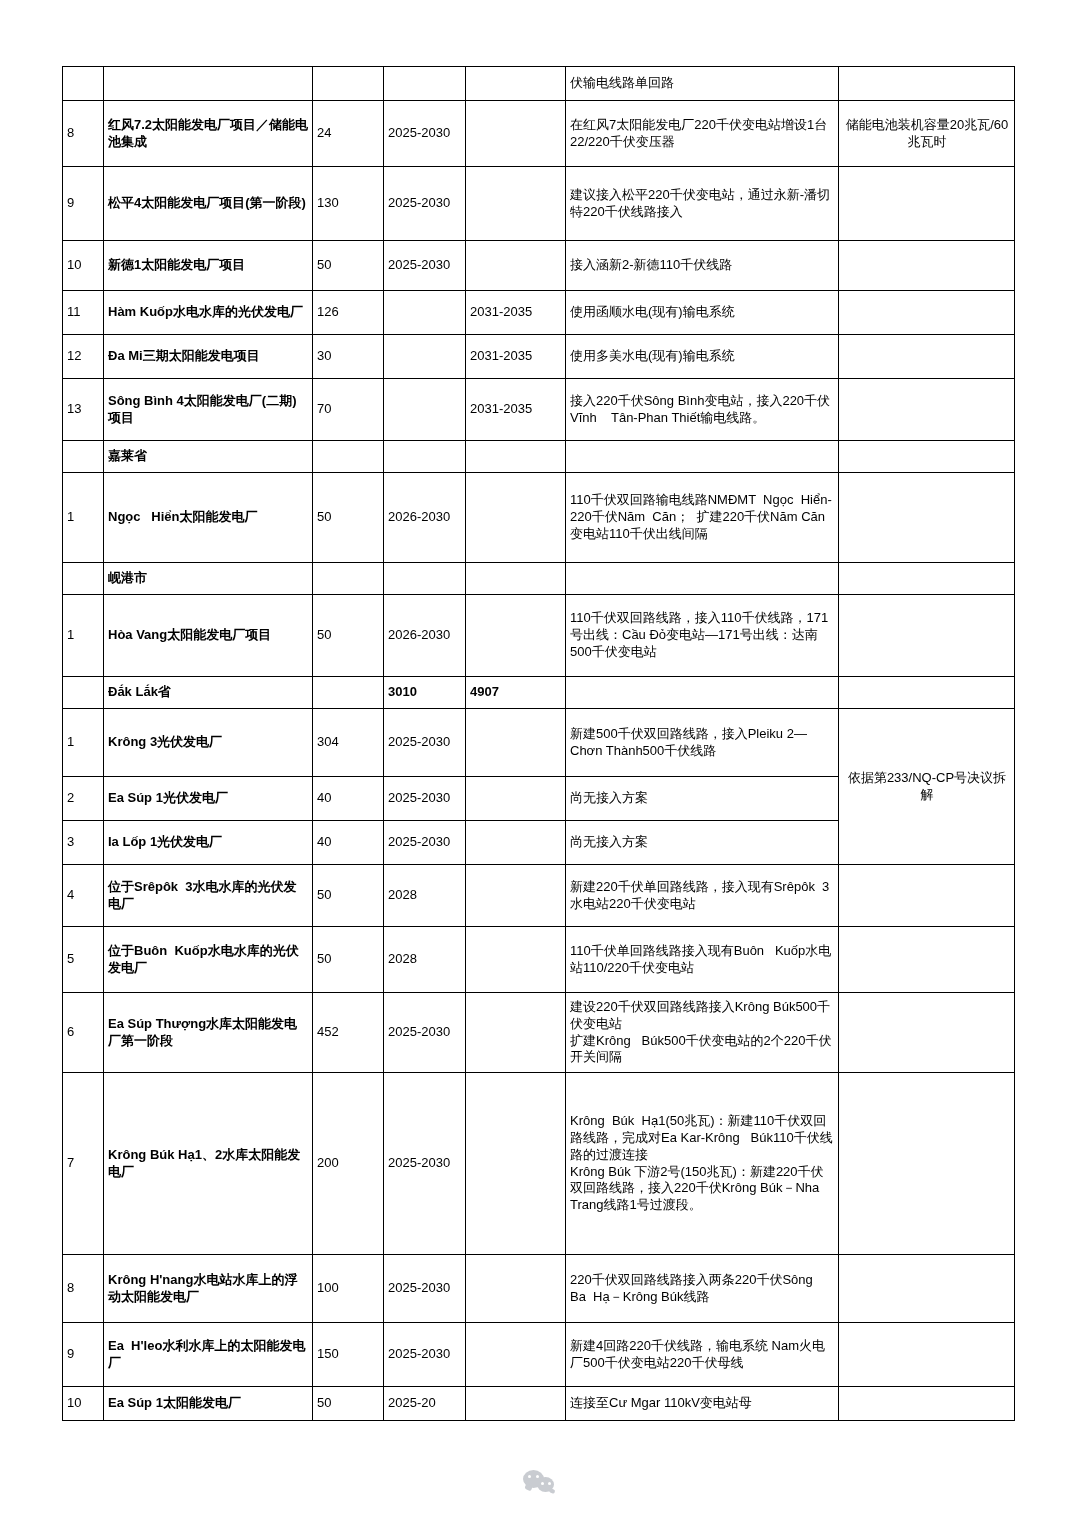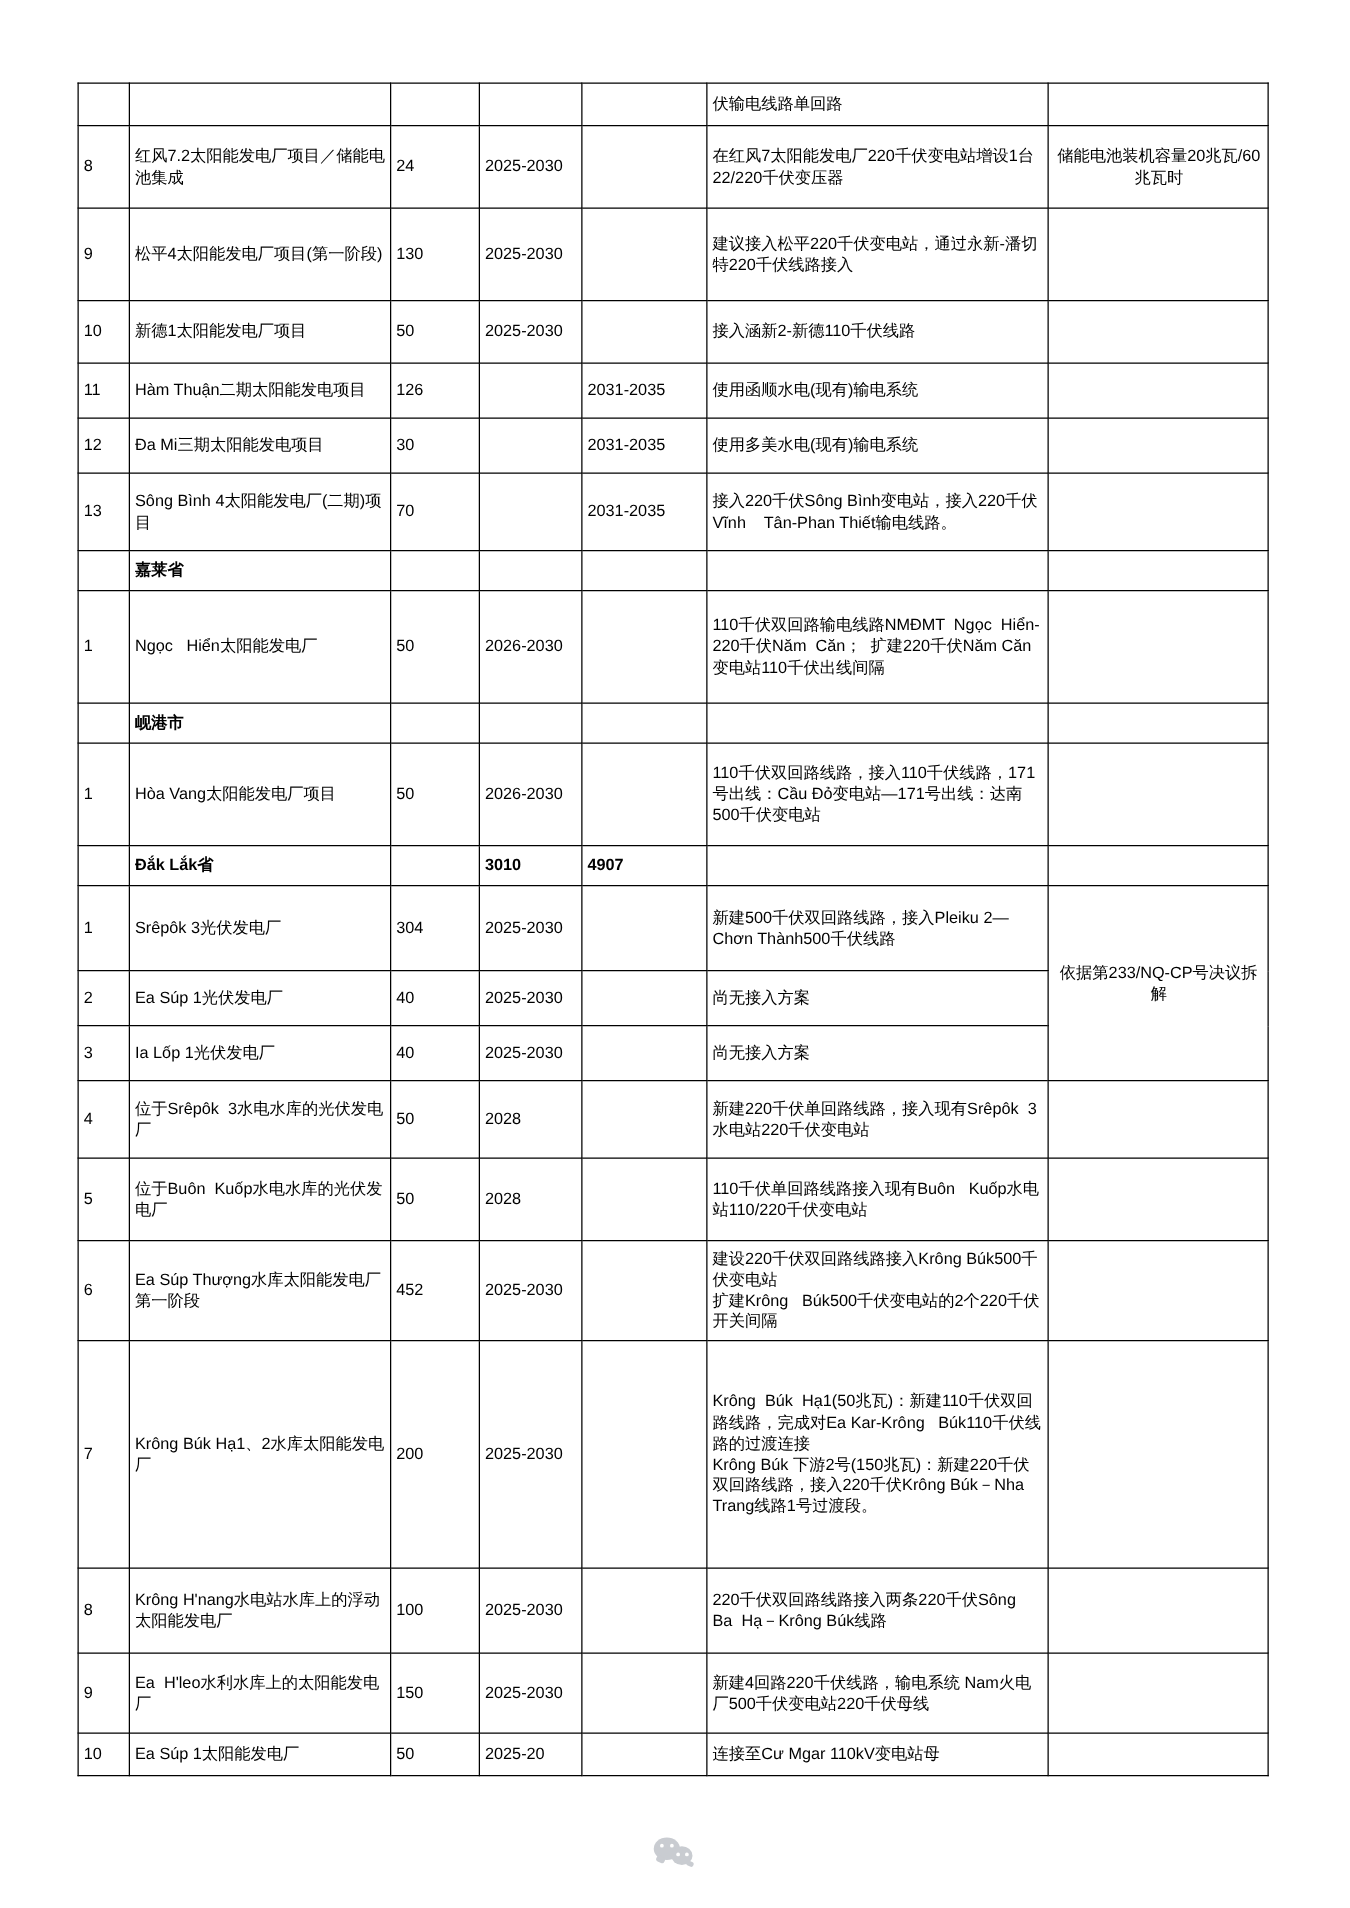--- a/index.html
+++ b/index.html
@@ -46,21 +46,21 @@
   
   col.c-idx   { width: 41px; }
   col.c-name  { width: 209px; }
   col.c-cap   { width: 71px; }
   col.c-per1  { width: 82px; }
   col.c-per2  { width: 100px; }
   col.c-desc  { width: 273px; }
   col.c-note  { width: 176px; }
 
   td.idx   { text-align: left; padding-left: 3px; vertical-align: middle; }
-  td.name  { text-align: left; }
+  td.name  { text-align: left; font-weight: bold; }
   td.cap   { text-align: left; }
   td.per   { text-align: left; }
   td.desc  { text-align: left; }
   td.note  { text-align: center; }
   td.section-head {
     font-weight: bold;
   }
   .bold { font-weight: bold; }
 
   #footer-watermark {
@@ -146,21 +146,21 @@
             <td class="idx">10</td>
             <td class="name">新德1太阳能发电厂项目</td>
             <td class="cap">50</td>
             <td class="per">2025-2030</td>
             <td class="per"></td>
             <td class="desc">接入涵新2-新德110千伏线路</td>
             <td class="note"></td>
           </tr>
           <tr style="height: 44px;">
             <td class="idx">11</td>
-            <td class="name">Hàm Thuận二期太阳能发电项目</td>
+            <td class="name">Hàm Kuốp水电水库的光伏发电厂</td>
             <td class="cap">126</td>
             <td class="per"></td>
             <td class="per">2031-2035</td>
             <td class="desc">使用函顺水电(现有)输电系统</td>
             <td class="note"></td>
           </tr>
           <tr style="height: 44px;">
             <td class="idx">12</td>
             <td class="name">Đa Mi三期太阳能发电项目</td>
             <td class="cap">30</td>
@@ -218,21 +218,21 @@
             <td class="idx"></td>
             <td class="name section-head">Đắk Lắk省</td>
             <td class="cap"></td>
             <td class="per bold">3010</td>
             <td class="per bold">4907</td>
             <td class="desc"></td>
             <td class="note"></td>
           </tr>
           <tr style="height: 68px;">
             <td class="idx">1</td>
-            <td class="name">Srêpôk 3光伏发电厂</td>
+            <td class="name">Krông 3光伏发电厂</td>
             <td class="cap">304</td>
             <td class="per">2025-2030</td>
             <td class="per"></td>
             <td class="desc">新建500千伏双回路线路，接入Pleiku 2—Chơn Thành500千伏线路</td>
             <td class="note" rowspan="3">依据第233/NQ-CP号决议拆解</td>
           </tr>
           <tr style="height: 44px;">
             <td class="idx">2</td>
             <td class="name">Ea Súp 1光伏发电厂</td>
             <td class="cap">40</td>

